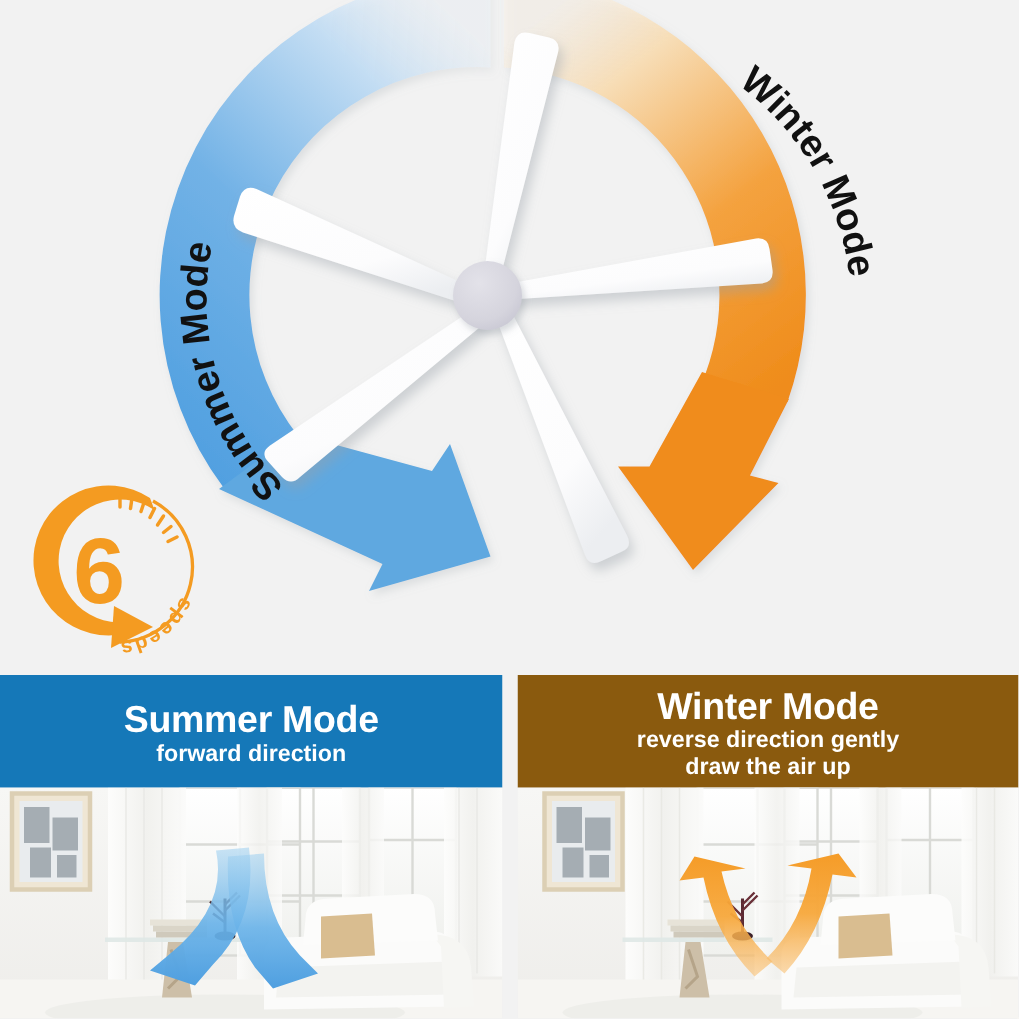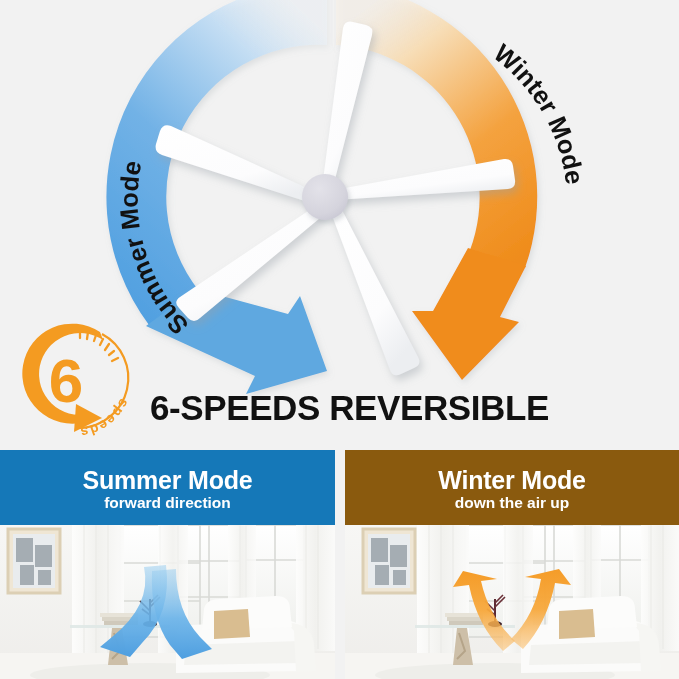--- a/index.html
+++ b/index.html
@@ -176,30 +176,30 @@
       </g>
 
       <text x="48" y="84" font-family="Liberation Sans, sans-serif" font-size="62" font-weight="bold" fill="#f49b21" text-anchor="middle">6</text>
 
       <text font-family="Liberation Sans, sans-serif" font-size="14" font-weight="bold" fill="#f49b21" letter-spacing="1">
         <textPath href="#speedsPath" startOffset="6%">speeds</textPath>
       </text>
     </svg>
   </div>
 
-  <div class="main-title">6-SPEEDS REVERSIBLE</div>
 
   <div class="banner summer">
     <div class="b-title">Summer Mode</div>
     <div class="b-sub">forward direction</div>
   </div>
 
   <div class="banner winter">
     <div class="b-title">Winter Mode</div>
-    <div class="b-sub">down the air up</div>
+    <div class="b-sub">reverse direction gently</div>
+    <div class="b-sub">draw the air up</div>
   </div>
 
   <div class="gap-strip"></div>
 
   <div class="photo left">
     <svg class="scene" viewBox="0 0 335 154" preserveAspectRatio="xMidYMid slice" xmlns="http://www.w3.org/2000/svg">
       <defs>
         <linearGradient id="wallG" x1="0" y1="0" x2="0" y2="1">
           <stop offset="0%" stop-color="#f7f7f5"></stop>
             <stop offset="100%" stop-color="#eeedea"></stop>

